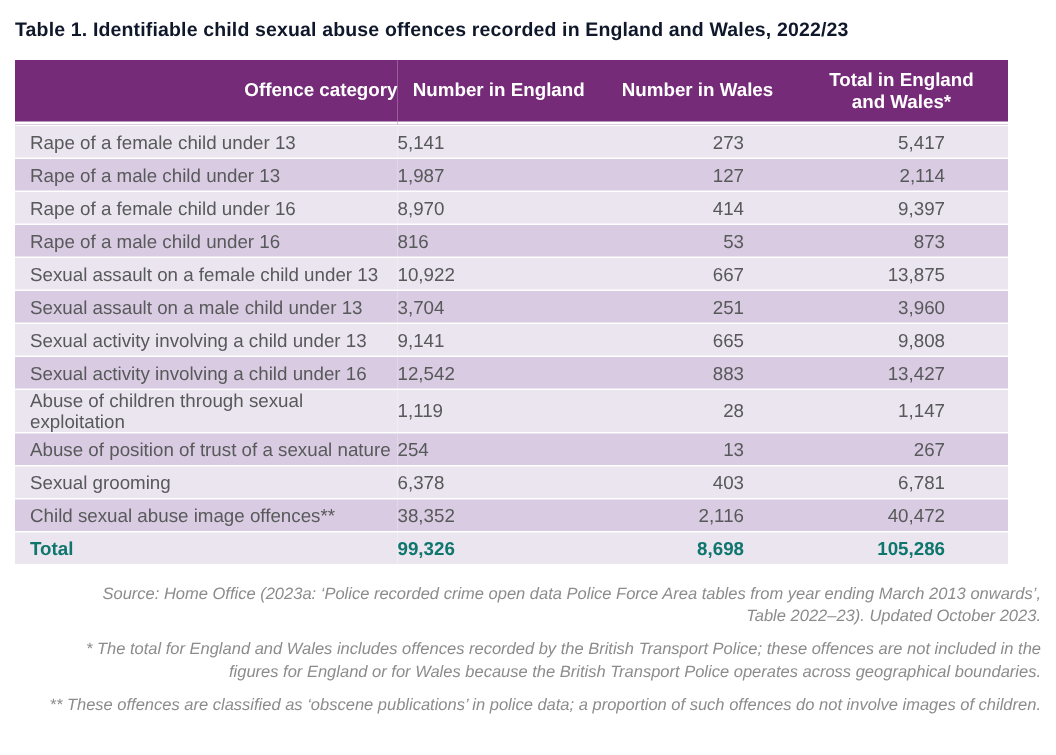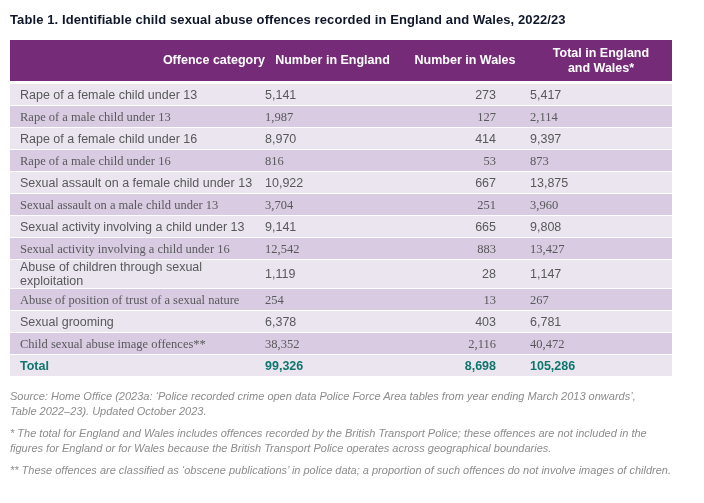--- a/index.html
+++ b/index.html
@@ -59,42 +59,42 @@
 
   tbody td {
     font-size: 12.5px;
     color: #58595B;
     height: 21px;
     padding: 0;
     vertical-align: middle;
     line-height: 14px;
   }
   tr.light td { background: #EBE5EF; }
-  tr.dark  td { background: #D9CCE2; font-family: Liberation Serif, serif; }
+  tr.dark  td { background: #D9CCE2; }
 
   td.cat     { text-align: left;  padding-left: 10px; }
   td.num-eng { text-align: left; padding-right: 44px; }
   td.num-wal { text-align: right; padding-right: 34px; }
-  td.num-tot { padding-right: 58px; }
+  td.num-tot { text-align: right; padding-right: 42px; }
 
   tr.total-row td {
     background: #EBE5EF;
     color: #0f766e;
     font-weight: bold;
   }
 
   .footnotes {
     margin-top: 12px;
     width: 684px;
     font-style: italic;
     color: #8C8C8C;
     font-size: 11px;
     line-height: 15px;
   }
-  .footnote { margin: 0 0 7px 0; }
+  .footnote { margin: 0 0 7px 0; text-align: right; }
   .footnote div { white-space: nowrap; }
 </style>
 </head>
 <body>
 
 <div class="page">
 
   <div class="page-title">Table 1. Identifiable child sexual abuse offences recorded in England and Wales, 2022/23</div>
 
   <table class="data-table">

